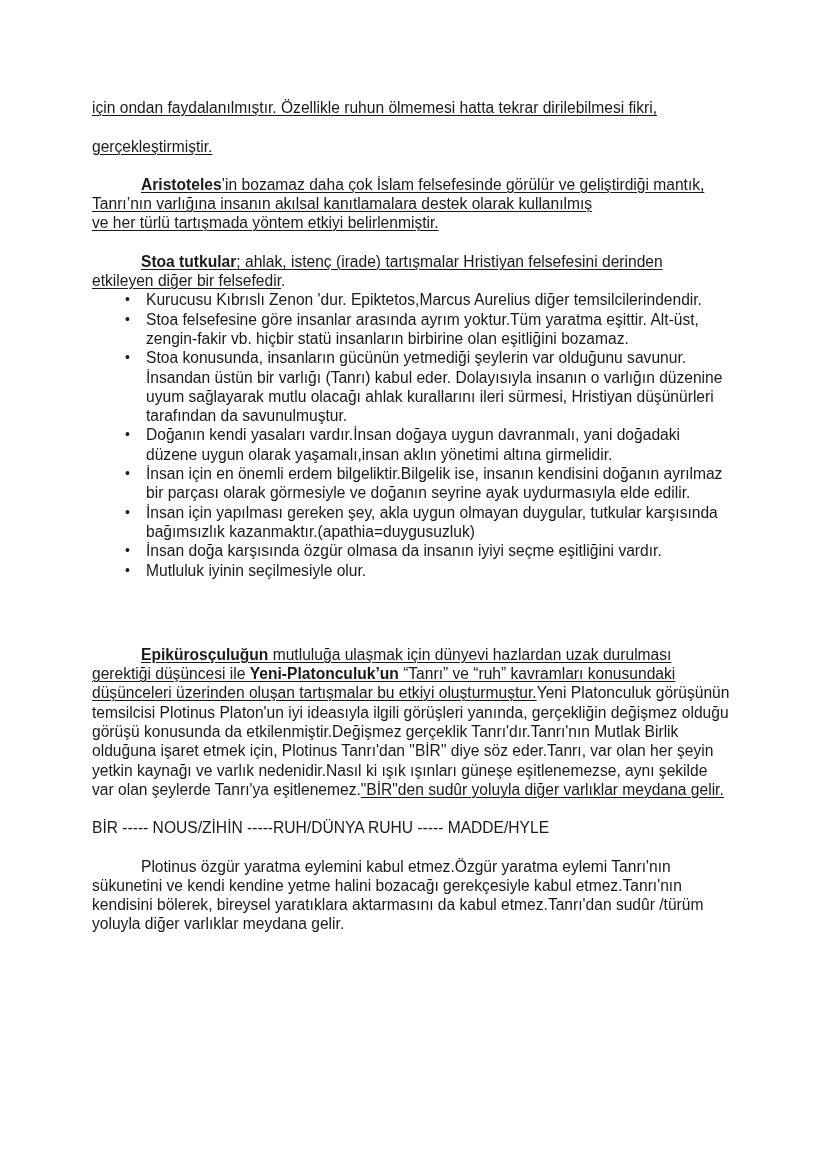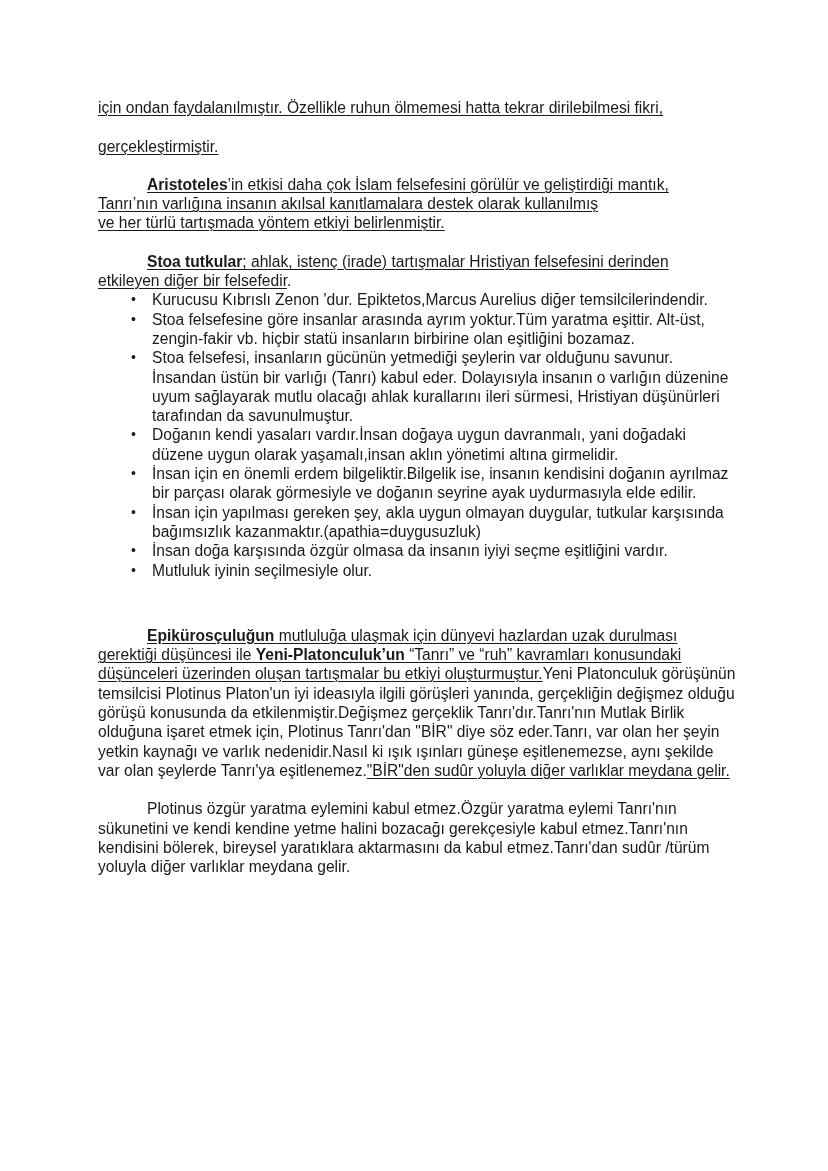--- a/index.html
+++ b/index.html
@@ -10,21 +10,21 @@
     body {
       width: 828px;
       height: 1171px;
       position: relative;
       overflow: hidden;
       font-family: "Liberation Sans", sans-serif;
       color: #1a1a1a;
     }
     .page {
       position: absolute;
-      left: 98px;
+      left: 92px;
       top: 98px;
       width: 640px;
       font-size: 15.6px;
       line-height: 19.3px;
     }
     p {
       margin: 0;
     }
     .u {
       text-decoration: underline;
@@ -32,21 +32,21 @@
       text-underline-offset: 2px;
     }
     .b {
       font-weight: bold;
       text-decoration: underline;
     }
     .indent {
       text-indent: 49px;
     }
     .gap-1 { margin-top: 19px; }
-    .gap-2 { margin-top: 46px; }
+    .gap-2 { margin-top: 65px; }
     ul.bullets {
       list-style: none;
       margin: 0;
       padding: 0 0 0 54px;
     }
     ul.bullets li {
       position: relative;
       padding-left: 0;
     }
     ul.bullets li .dot {
@@ -61,41 +61,42 @@
 
 <div class="page">
 
   <p>
     <span class="u">için ondan faydalanılmıştır. Özellikle ruhun ölmemesi hatta tekrar dirilebilmesi fikri,</span><br>
     <br>
     <span class="u">gerçekleştirmiştir.</span>
   </p>
 
   <p class="indent gap-1">
-    <span class="u"><span class="b">Aristoteles</span><span>’in etkisi daha çok İslam felsefesini görülür ve geliştirdiği mantık,</span></span><br>
+    <span class="u"><span class="b">Aristoteles</span><span>’in bozamaz daha çok İslam felsefesinde görülür ve geliştirdiği mantık,</span></span><br>
     <span class="u">Tanrı’nın varlığına insanın akılsal kanıtlamalara destek olarak kullanılmış</span><br>
     <span class="u">ve her türlü tartışmada yöntem etkiyi belirlenmiştir.</span>
   </p>
 
   <p class="indent gap-1">
     <span class="u"><span class="b">Stoa tutkular</span><span>; ahlak, istenç (irade) tartışmalar Hristiyan felsefesini derinden</span></span><br>
     <span class="u">etkileyen diğer bir felsefedir</span><span>.</span>
   </p>
 
   <ul class="bullets">
     <li><span class="dot">•</span><span>Kurucusu Kıbrıslı Zenon 'dur. Epiktetos,Marcus Aurelius diğer temsilcilerindendir.</span></li>
     <li><span class="dot">•</span><span>Stoa felsefesine göre insanlar arasında ayrım yoktur.Tüm yaratma eşittir. Alt-üst, zengin-fakir vb. hiçbir statü insanların birbirine olan eşitliğini bozamaz.</span></li>
-    <li><span class="dot">•</span><span>Stoa felsefesi, insanların gücünün yetmediği şeylerin var olduğunu savunur. İnsandan üstün bir varlığı (Tanrı) kabul eder. Dolayısıyla insanın o varlığın düzenine uyum sağlayarak mutlu olacağı ahlak kurallarını ileri sürmesi, Hristiyan düşünürleri tarafından da savunulmuştur.</span></li>
+    <li><span class="dot">•</span><span>Stoa konusunda, insanların gücünün yetmediği şeylerin var olduğunu savunur. İnsandan üstün bir varlığı (Tanrı) kabul eder. Dolayısıyla insanın o varlığın düzenine uyum sağlayarak mutlu olacağı ahlak kurallarını ileri sürmesi, Hristiyan düşünürleri tarafından da savunulmuştur.</span></li>
     <li><span class="dot">•</span><span>Doğanın kendi yasaları vardır.İnsan doğaya uygun davranmalı, yani doğadaki düzene uygun olarak yaşamalı,insan aklın yönetimi altına girmelidir.</span></li>
     <li><span class="dot">•</span><span>İnsan için en önemli erdem bilgeliktir.Bilgelik ise, insanın kendisini doğanın ayrılmaz bir parçası olarak görmesiyle ve doğanın seyrine ayak uydurmasıyla elde edilir.</span></li>
     <li><span class="dot">•</span><span>İnsan için yapılması gereken şey, akla uygun olmayan duygular, tutkular karşısında bağımsızlık kazanmaktır.(apathia=duygusuzluk)</span></li>
     <li><span class="dot">•</span><span>İnsan doğa karşısında özgür olmasa da insanın iyiyi seçme eşitliğini vardır.</span></li>
     <li><span class="dot">•</span><span>Mutluluk iyinin seçilmesiyle olur.</span></li>
   </ul>
 
   <p class="indent gap-2">
     <span class="u"><span class="b">Epikürosçuluğun</span><span> mutluluğa ulaşmak için dünyevi hazlardan uzak durulması gerektiği düşüncesi ile </span><span class="b">Yeni-Platonculuk’un</span><span> “Tanrı” ve “ruh” kavramları konusundaki düşünceleri üzerinden oluşan tartışmalar bu etkiyi oluşturmuştur.</span></span><span>Yeni Platonculuk görüşünün temsilcisi Plotinus Platon'un iyi ideasıyla ilgili görüşleri yanında, gerçekliğin değişmez olduğu görüşü konusunda da etkilenmiştir.Değişmez gerçeklik Tanrı'dır.Tanrı'nın Mutlak Birlik olduğuna işaret etmek için, Plotinus Tanrı'dan "BİR" diye söz eder.Tanrı, var olan her şeyin yetkin kaynağı ve varlık nedenidir.Nasıl ki ışık ışınları güneşe eşitlenemezse, aynı şekilde var olan şeylerde Tanrı'ya eşitlenemez.</span><span class="u">"BİR"den sudûr yoluyla diğer varlıklar meydana gelir.</span>
   </p>
 
+  <p class="gap-1">BİR ----- NOUS/ZİHİN -----RUH/DÜNYA RUHU ----- MADDE/HYLE</p>
 
   <p class="indent gap-1">Plotinus özgür yaratma eylemini kabul etmez.Özgür yaratma eylemi Tanrı'nın sükunetini ve kendi kendine yetme halini bozacağı gerekçesiyle kabul etmez.Tanrı'nın kendisini bölerek, bireysel yaratıklara aktarmasını da kabul etmez.Tanrı'dan sudûr /türüm yoluyla diğer varlıklar meydana gelir.</p>
 
 </div>
 
 </body></html>

